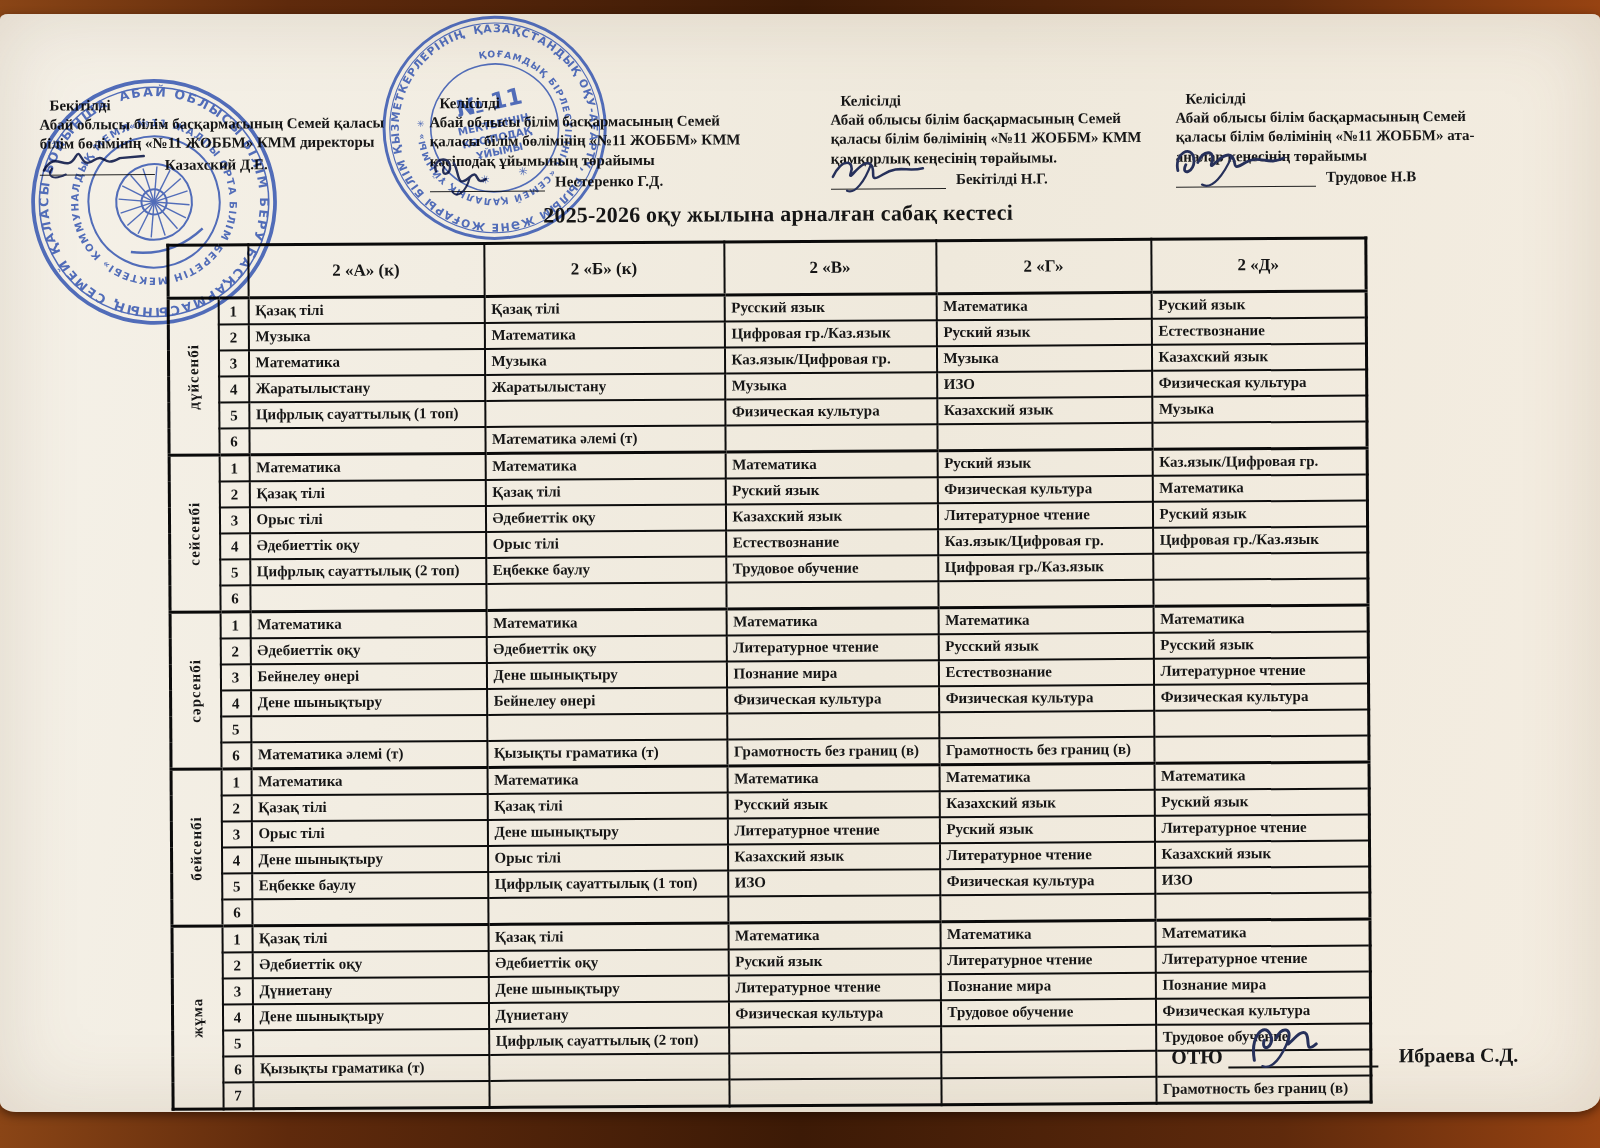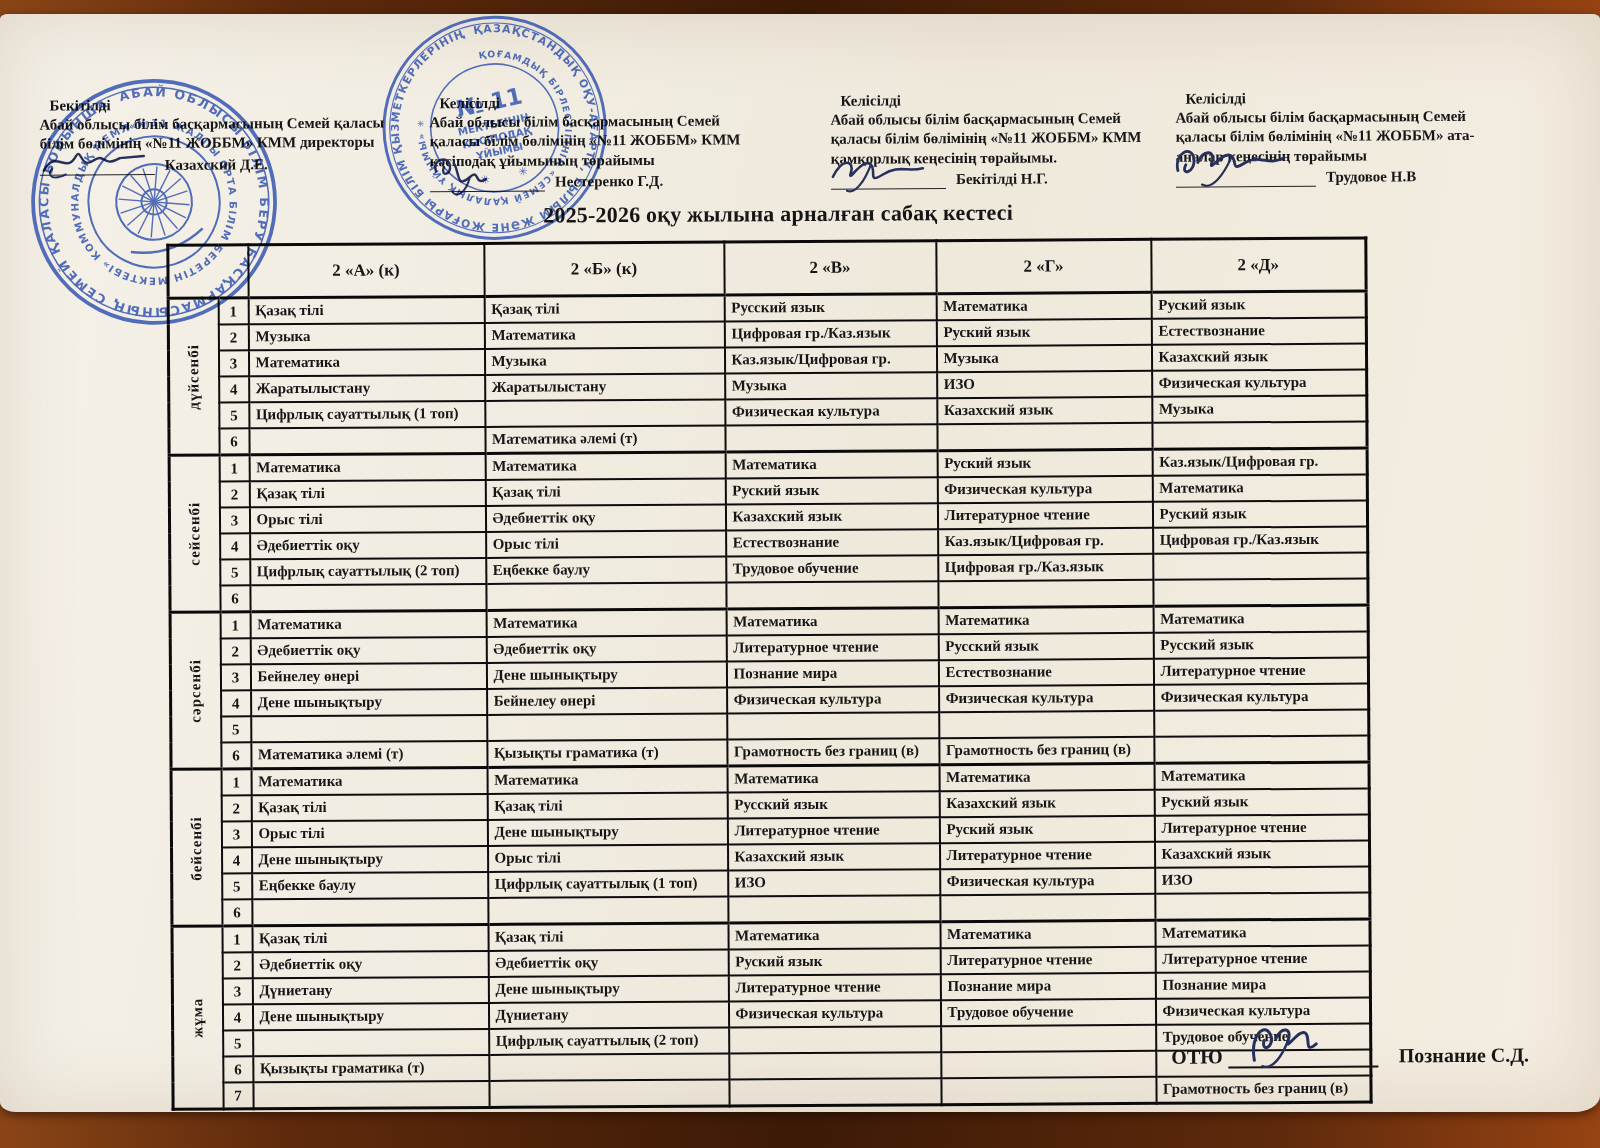--- a/index.html
+++ b/index.html
@@ -395,21 +395,21 @@
     </table>
 
     <div class="footer">
       <span>ОТЮ</span>
       <span class="sig-line" style="margin-left:6px;">
         <svg class="sig-svg" width="140" height="52">
           <path class="ink" stroke-width="3" d="M30 40 C 26 16, 40 2, 46 14 C 52 26, 36 34, 40 20 M52 18 C 58 6, 68 8, 64 20 C 60 34, 76 6, 82 14 C 86 20, 80 34, 92 24"></path>
           <path class="ink" stroke-width="2.4" d="M64 20 C 58 36, 48 50, 38 46"></path>
         </svg>
       </span>
-      <span class="name">Познание С.Д.</span>
+      <span class="name">Ибраева С.Д.</span>
     </div>
 
     <svg class="stamp" style="left:30px; top:72px; transform:rotate(-18deg);" width="252" height="252" viewBox="0 0 200 200">
       <defs>
         <path id="s1o" d="M 100 16 a 84 84 0 1 1 -0.1 0"></path>
         <path id="s1i" d="M 100 40 a 60 60 0 1 1 -0.1 0"></path>
       </defs>
       <circle class="ring" cx="100" cy="100" r="96" stroke-width="3"></circle>
       <circle class="ring" cx="100" cy="100" r="91" stroke-width="1.2"></circle>
       <circle class="ring" cx="100" cy="100" r="52" stroke-width="1.6"></circle>

